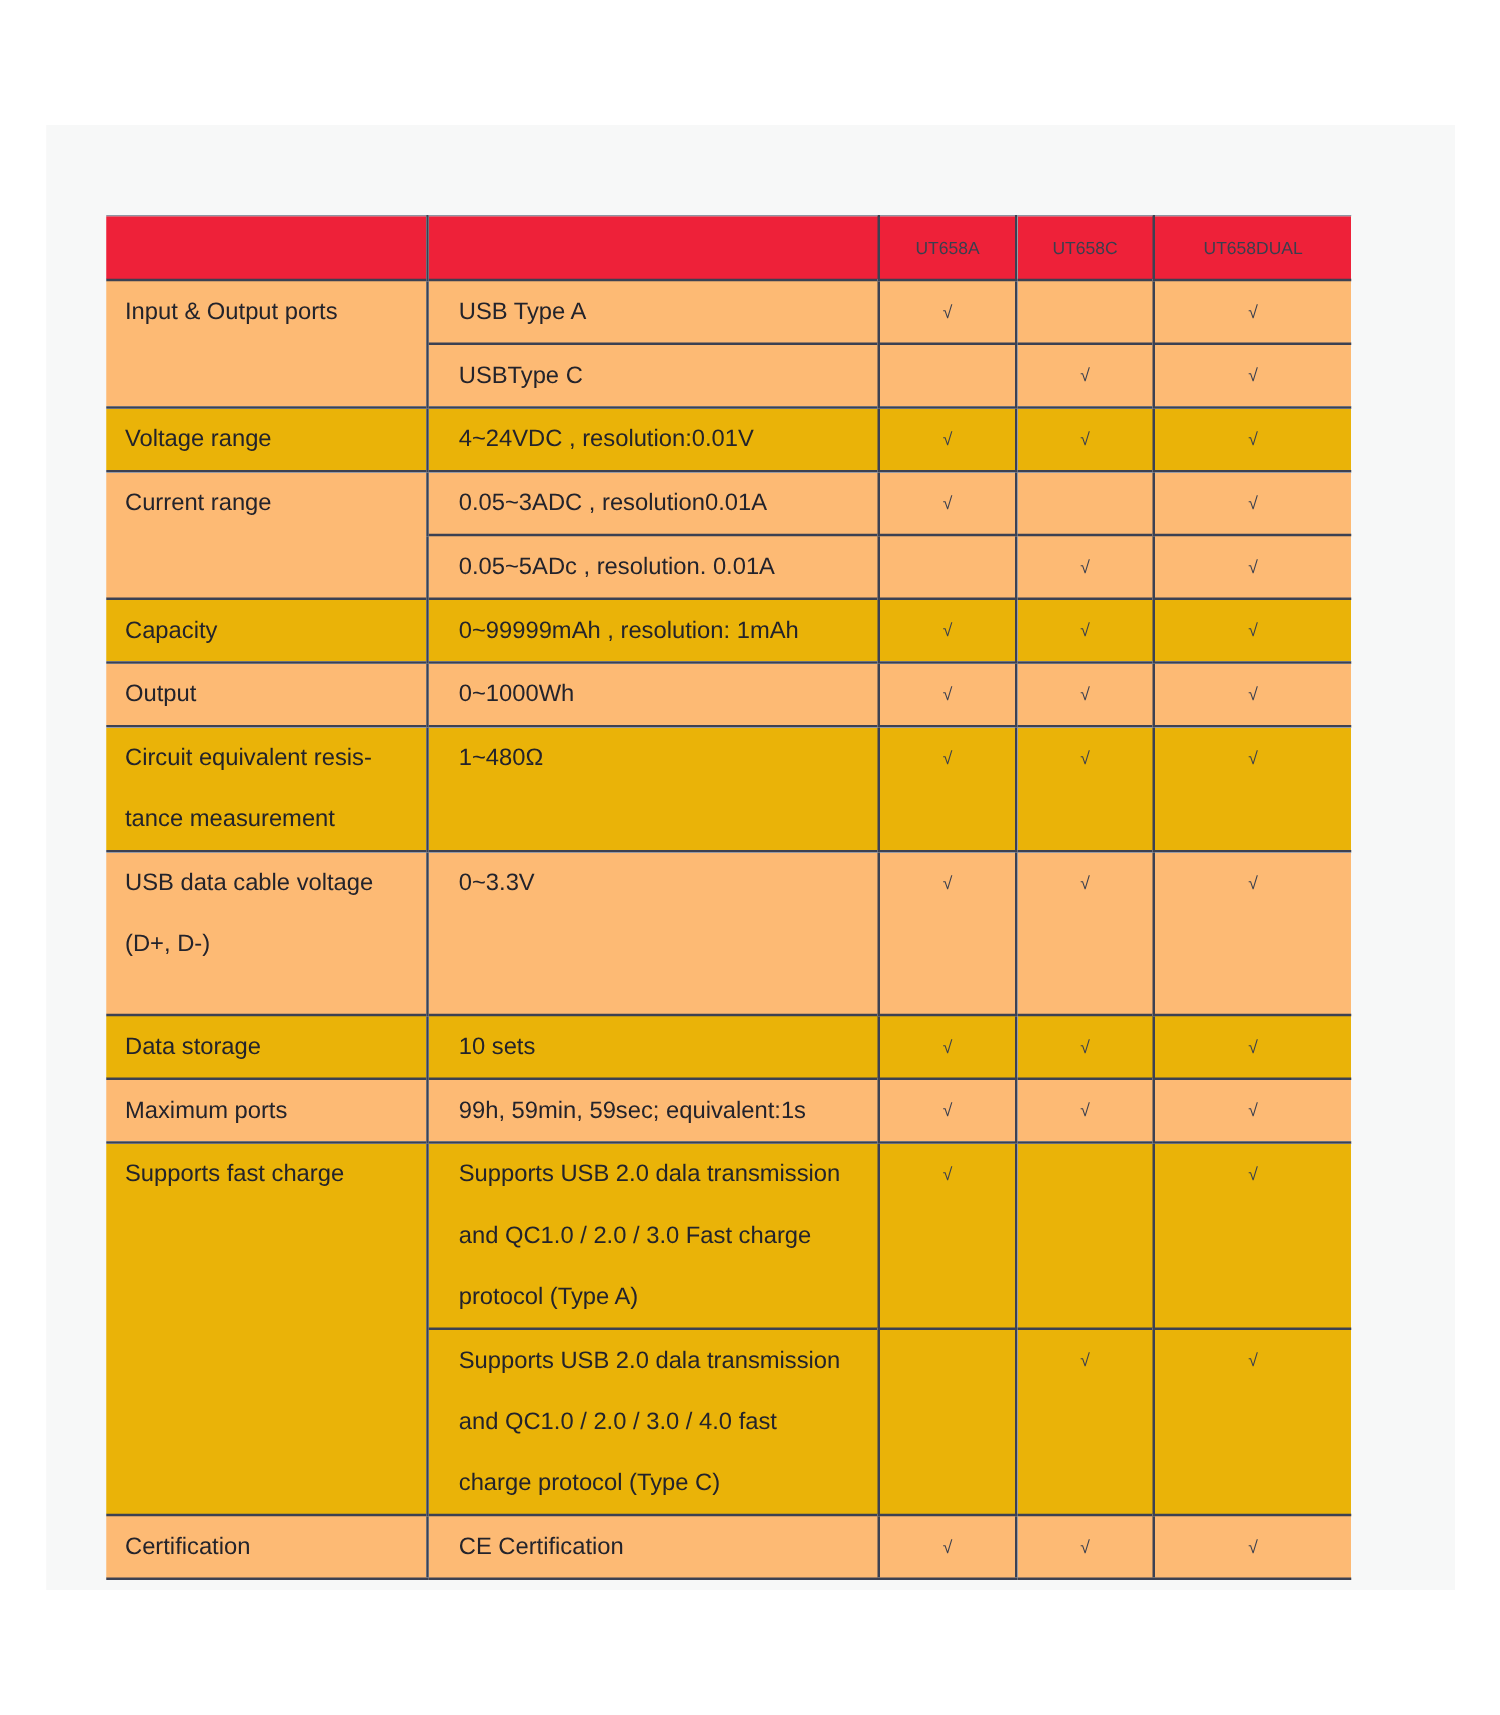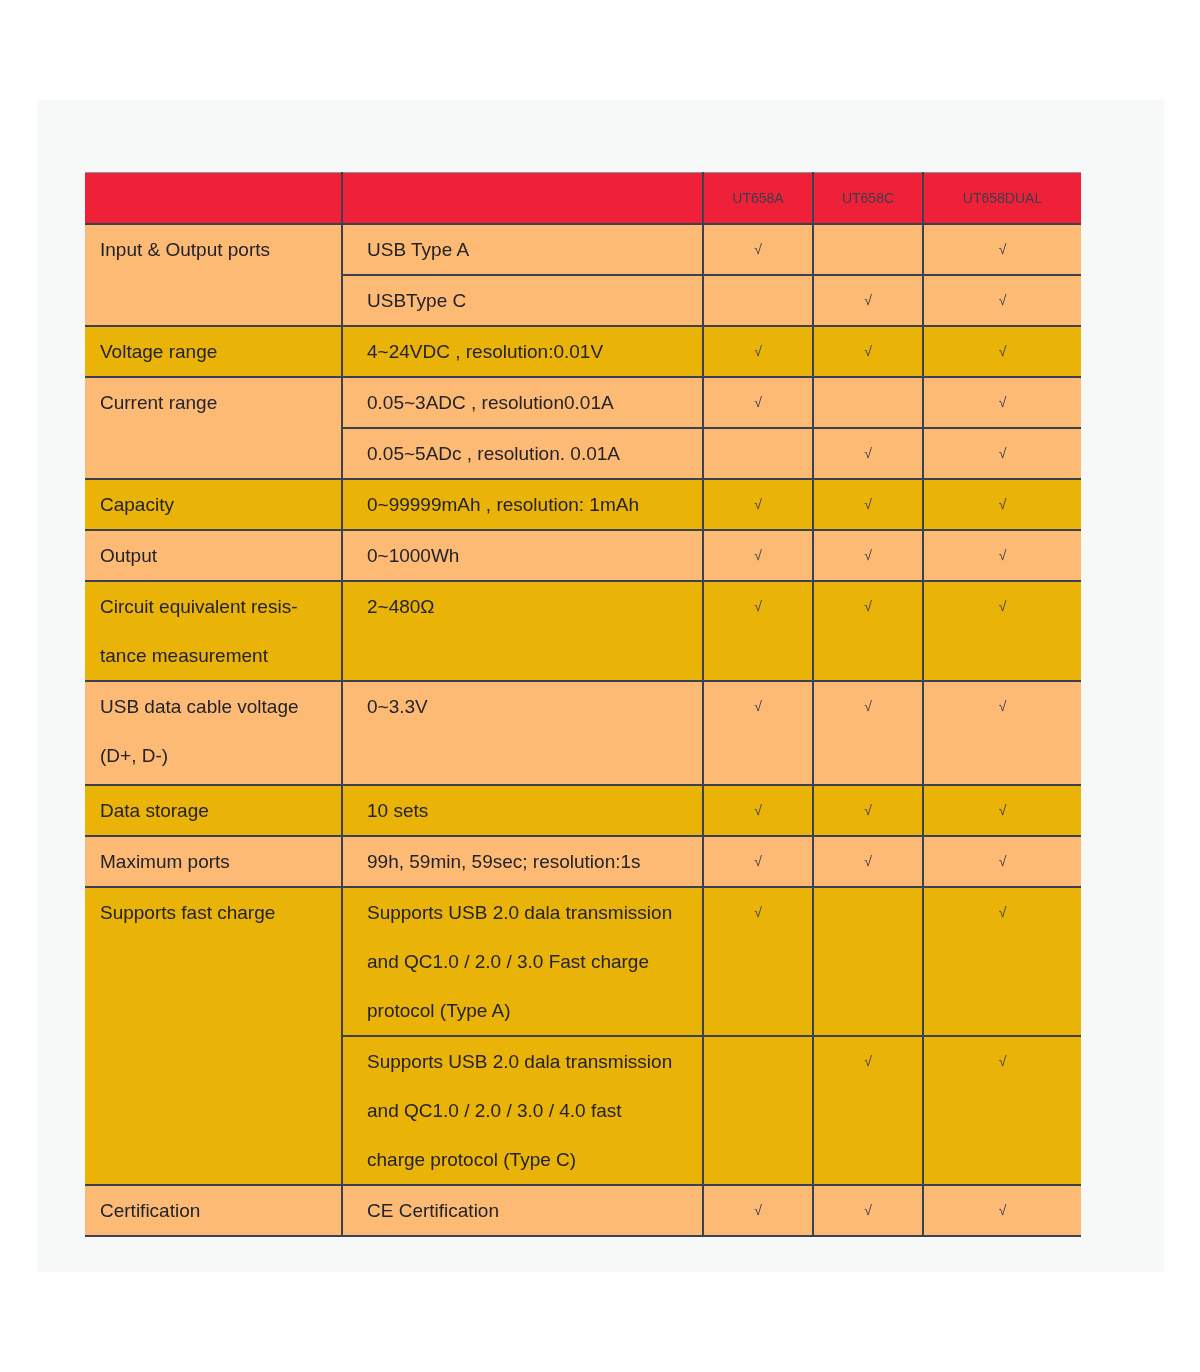--- a/index.html
+++ b/index.html
@@ -60,21 +60,21 @@
     border-left: 2px solid #3c4152;
     text-align: center;
     font-size: 14px;
     color: #3a3f4e;
   }
   tr.row-white > td { background: #fdba74; }
   tr.row-blue  > td { background: #eab308; }
 
   tr.h-std    { height: 49px; }
   tr.h-tall2a { height: 97px; }
-  tr.h-tall2b { height: 104px; }
+  tr.h-tall2b { height: 131px; }
   tr.h-tall3  { height: 149px; }
 </style>
 </head>
 <body>
 
 <div class="page">
   <div class="bg-panel"></div>
 
   <table class="spec">
     <colgroup>
@@ -137,21 +137,21 @@
       <tr class="row-white h-std">
         <td class="c1">Output</td>
         <td class="c2">0~1000Wh</td>
         <td class="chk">√</td>
         <td class="chk">√</td>
         <td class="chk">√</td>
       </tr>
       <tr class="row-blue h-tall2a">
         <td class="c1">Circuit equivalent resis-
 tance measurement</td>
-        <td class="c2">2~480Ω</td>
+        <td class="c2">1~480Ω</td>
         <td class="chk">√</td>
         <td class="chk">√</td>
         <td class="chk">√</td>
       </tr>
       <tr class="row-white h-tall2b">
         <td class="c1">USB data cable voltage
 (D+, D-)</td>
         <td class="c2">0~3.3V</td>
         <td class="chk">√</td>
         <td class="chk">√</td>
@@ -159,21 +159,21 @@
       </tr>
       <tr class="row-blue h-std">
         <td class="c1">Data storage</td>
         <td class="c2">10 sets</td>
         <td class="chk">√</td>
         <td class="chk">√</td>
         <td class="chk">√</td>
       </tr>
       <tr class="row-white h-std">
         <td class="c1">Maximum ports</td>
-        <td class="c2">99h, 59min, 59sec; resolution:1s</td>
+        <td class="c2">99h, 59min, 59sec; equivalent:1s</td>
         <td class="chk">√</td>
         <td class="chk">√</td>
         <td class="chk">√</td>
       </tr>
       <tr class="row-blue h-tall3">
         <td class="c1" rowspan="2">Supports fast charge</td>
         <td class="c2">Supports USB 2.0 dala transmission
 and QC1.0 / 2.0 / 3.0 Fast charge
 protocol (Type A)</td>
         <td class="chk">√</td>

